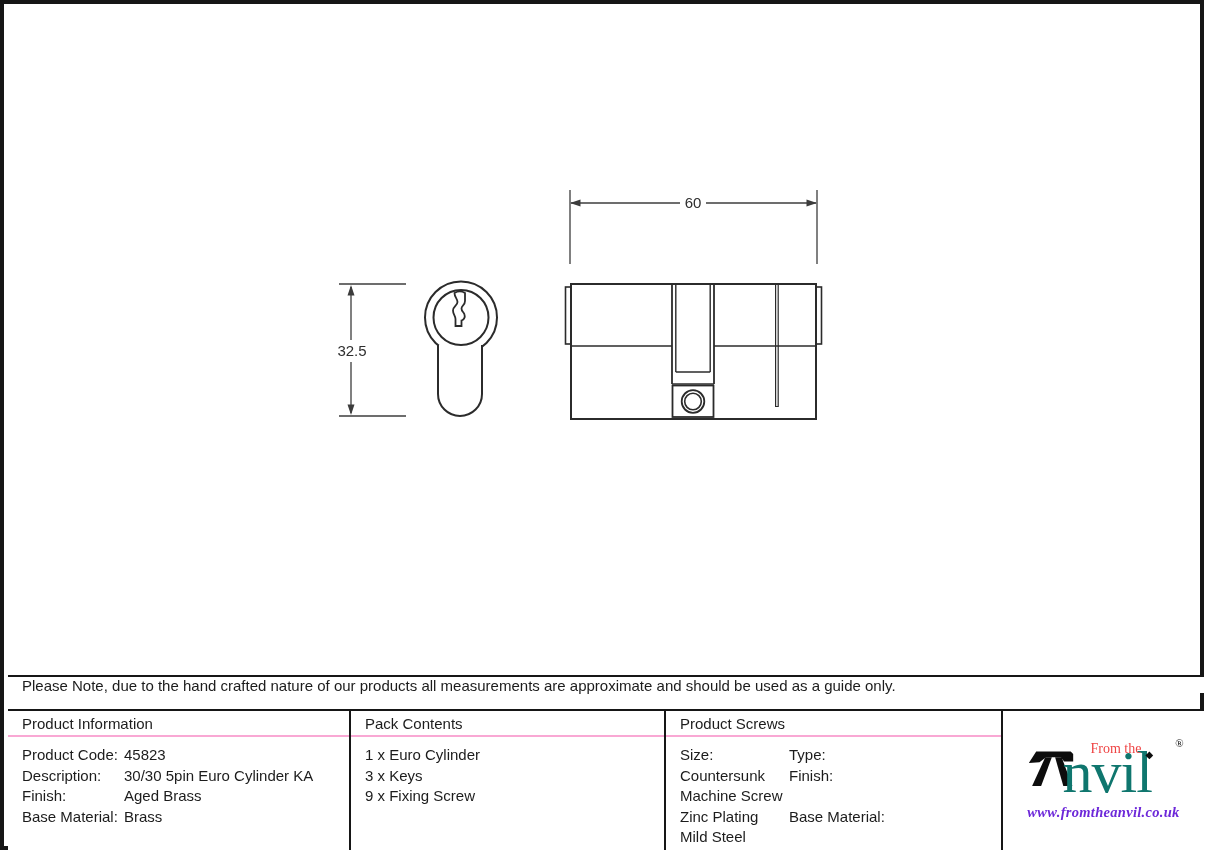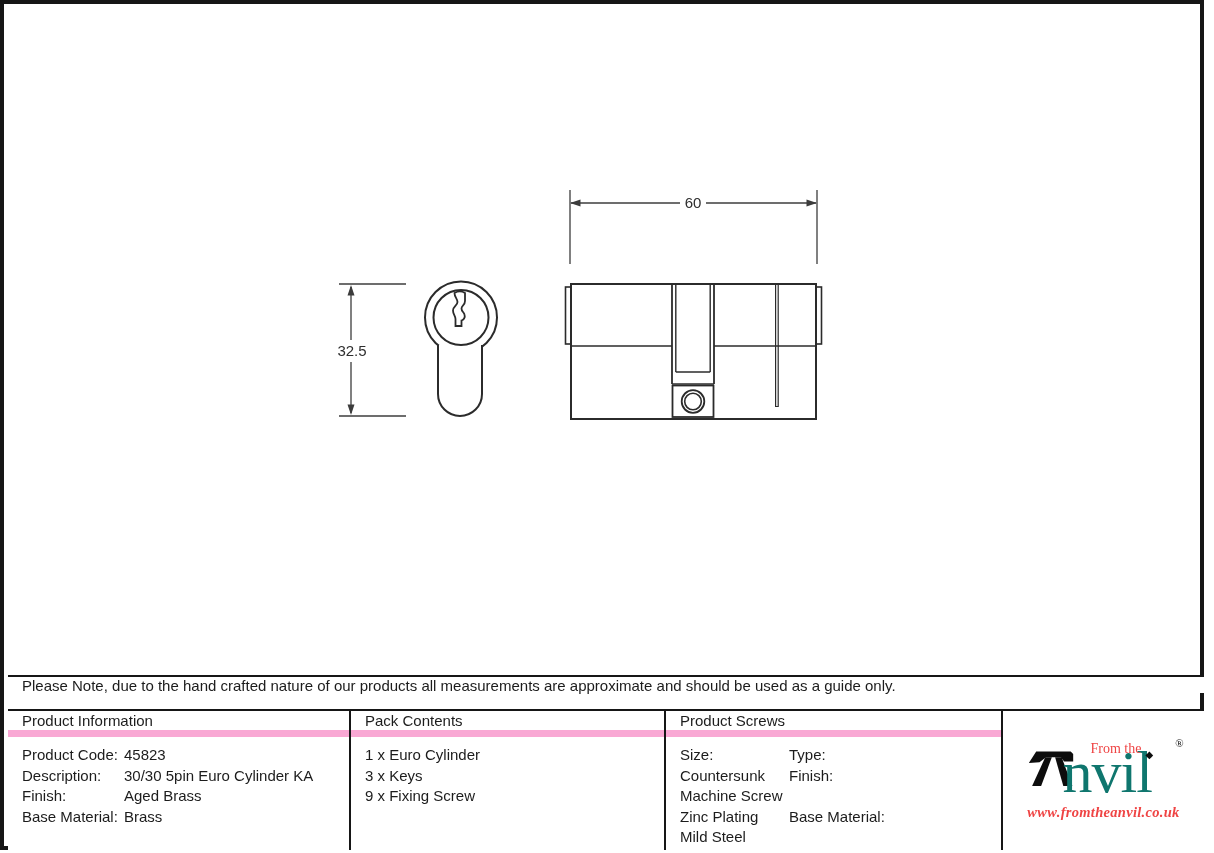--- a/index.html
+++ b/index.html
@@ -22,21 +22,21 @@
     position:absolute;left:4px;top:705px;width:1196px;height:141px;box-sizing:border-box;
     border-top:2px solid #161616;display:flex;background:#fff;
   }
   .col{box-sizing:border-box;height:100%;}
   .col.bordered{border-right:2px solid #161616;}
   .col1{width:343px;}
   .col2{width:315px;}
   .col3{width:337px;}
   .col-logo{flex:1;display:flex;flex-direction:column;align-items:center;justify-content:center;}
   .col-header{
-    height:26px;box-sizing:border-box;border-bottom:7px solid #f9a8d4;
+    height:26px;box-sizing:border-box;border-bottom:2px solid #f9a8d4;
     display:flex;align-items:center;padding-left:14px;font-size:15px;
   }
   .kv-grid{
     display:grid;grid-template-columns:102px 1fr;
     padding:8px 4px 0 14px;font-size:15px;line-height:20.6px;
   }
   .col3 .kv-grid{grid-template-columns:109px 1fr;}
   .item-list{padding:8px 4px 0 14px;font-size:15px;line-height:20.6px;}
   
   .brand{position:relative;width:152px;height:54px;}
@@ -46,21 +46,21 @@
     font-size:60px;line-height:1;font-weight:500;color:#0f766e;letter-spacing:-1px;
   }
   .brand-prefix{
     position:absolute;left:63px;top:1px;font-family:"Liberation Serif","DejaVu Serif",serif;
     font-size:14px;color:#ef4444;white-space:nowrap;
   }
   .brand-diamond{position:absolute;left:118px;top:9px;font-size:10px;color:#0d0d0d;}
   .brand-reg{position:absolute;right:-4px;top:-3px;font-family:"Liberation Serif",serif;font-size:11px;color:#0d0d0d;}
   .brand-url{
     margin-top:10px;font-family:"Liberation Serif","DejaVu Serif",serif;font-style:italic;font-weight:700;
-    font-size:14.5px;color:#ef4444;letter-spacing:0.3px;
+    font-size:14.5px;color:#6d28d9;letter-spacing:0.3px;
   }
 </style>
 </head>
 <body>
 
 <div class="frame">
 
   <svg class="drawing" viewBox="330 170 500 260">
 
     <g stroke="#3c3c3c" stroke-width="1.3">

